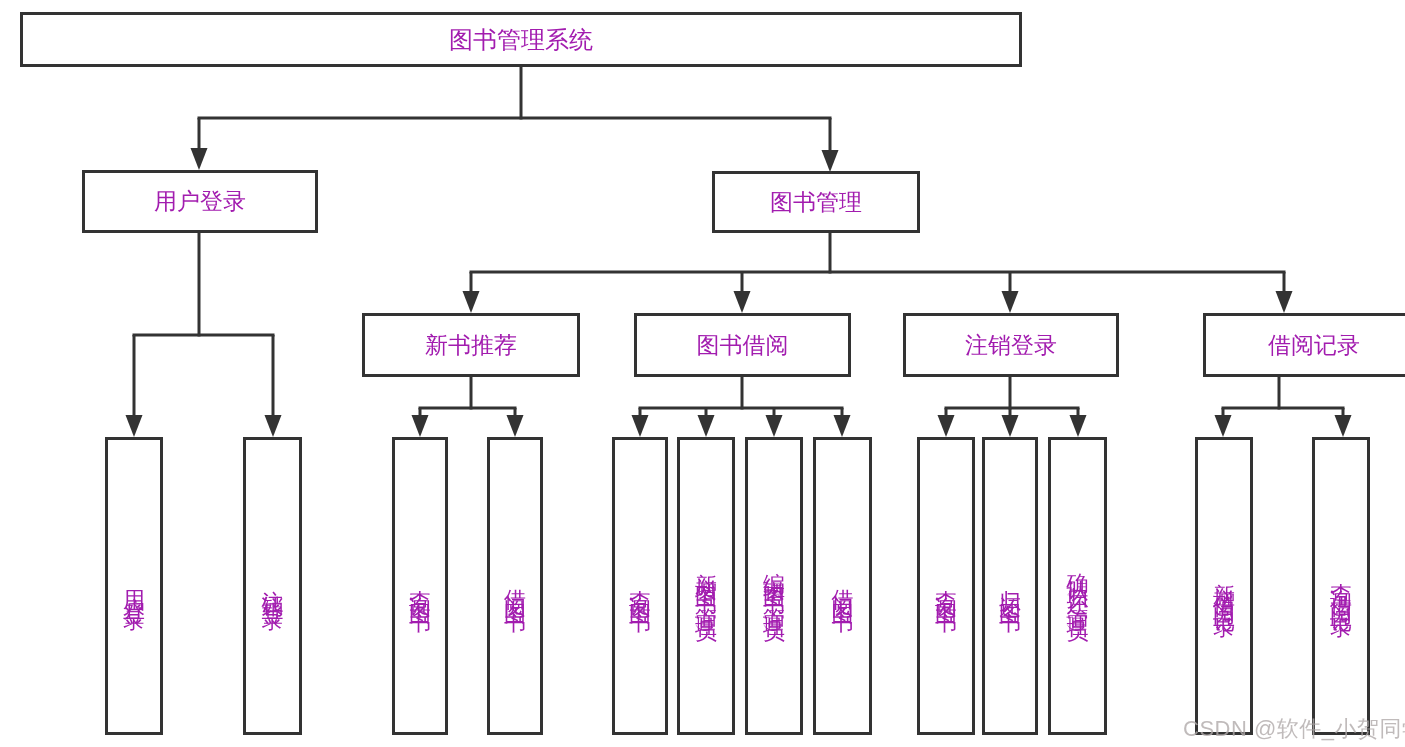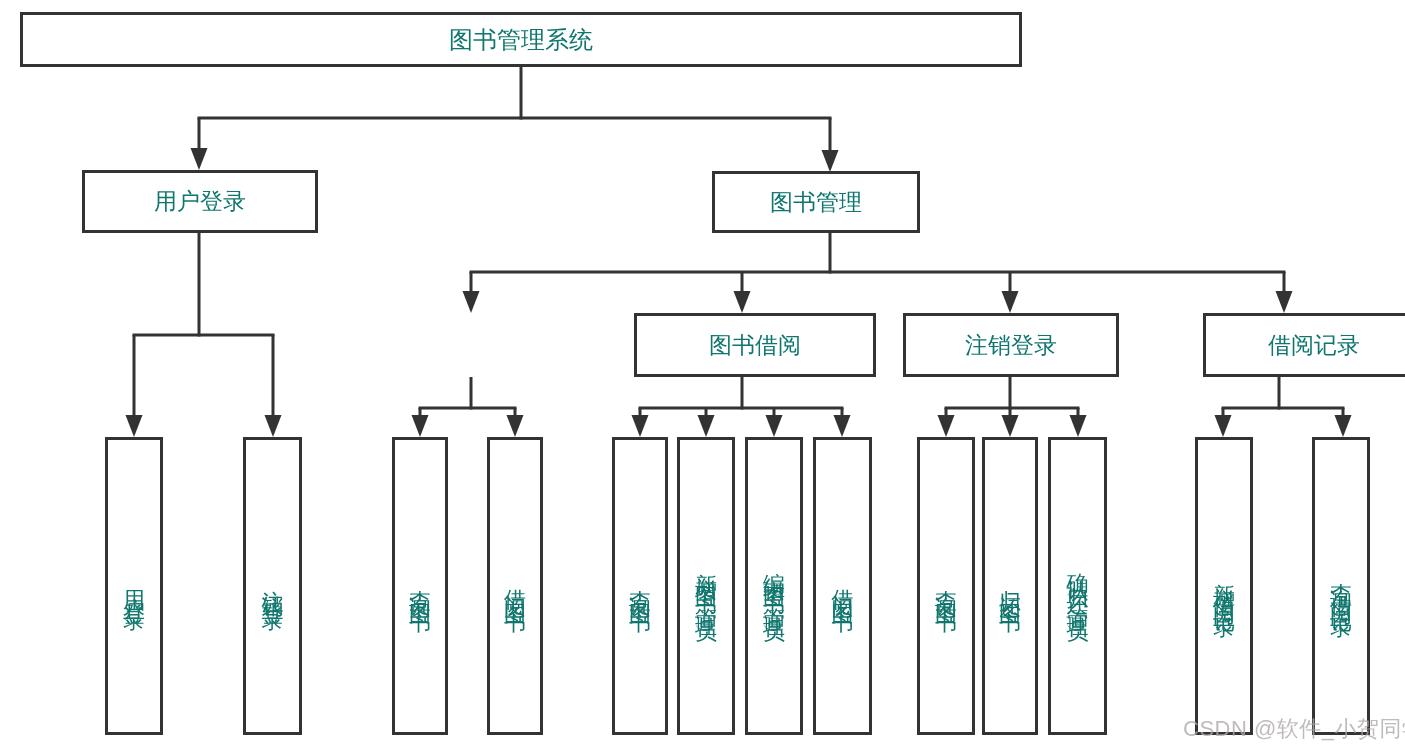--- a/index.html
+++ b/index.html
@@ -24,21 +24,21 @@
     pointer-events: none;
   }
   .node {
     position: absolute;
     box-sizing: border-box;
     border: 3px solid #333333;
     background: #ffffff;
     display: flex;
     align-items: center;
     justify-content: center;
-    color: #0f766e;
+    color: #a21caf;
     text-align: center;
   }
   .node.root  { font-size: 24px; }
   .node.lvl   { font-size: 23px; }
   .node.leaf {
     font-size: 22px;
     writing-mode: vertical-rl;
     text-orientation: mixed;
     letter-spacing: 7px;
     line-height: 1;
@@ -125,21 +125,22 @@
       <path d="M1214.5,415 L1231.5,415 L1223,437 Z"></path>
       <path d="M1334.5,415 L1351.5,415 L1343,437 Z"></path>
     </g>
   </svg>
 
   <div class="node root" style="left:20px; top:12px; width:1002px; height:55px;">图书管理系统</div>
 
   <div class="node lvl" style="left:82px; top:170px; width:236px; height:63px;">用户登录</div>
   <div class="node lvl" style="left:712px; top:171px; width:208px; height:62px;">图书管理</div>
 
-  <div class="node lvl" style="left:634px; top:313px; width:242px; height:64px;">图书借阅</div>
+  <div class="node lvl" style="left:362px; top:313px; width:218px; height:64px;">新书推荐</div>
+  <div class="node lvl" style="left:634px; top:313px; width:217px; height:64px;">图书借阅</div>
   <div class="node lvl" style="left:903px; top:313px; width:216px; height:64px;">注销登录</div>
   <div class="node lvl" style="left:1203px; top:313px; width:222px; height:64px;">借阅记录</div>
 
   <div class="node leaf" style="left:105px; top:437px; width:58px; height:298px;">用户登录</div>
   <div class="node leaf" style="left:243px; top:437px; width:59px; height:298px;">注销登录</div>
 
   <div class="node leaf" style="left:392px; top:437px; width:56px; height:298px;">查询图书</div>
   <div class="node leaf" style="left:487px; top:437px; width:56px; height:298px;">借阅图书</div>
 
   <div class="node leaf" style="left:612px; top:437px; width:56px; height:298px;">查询图书</div>

